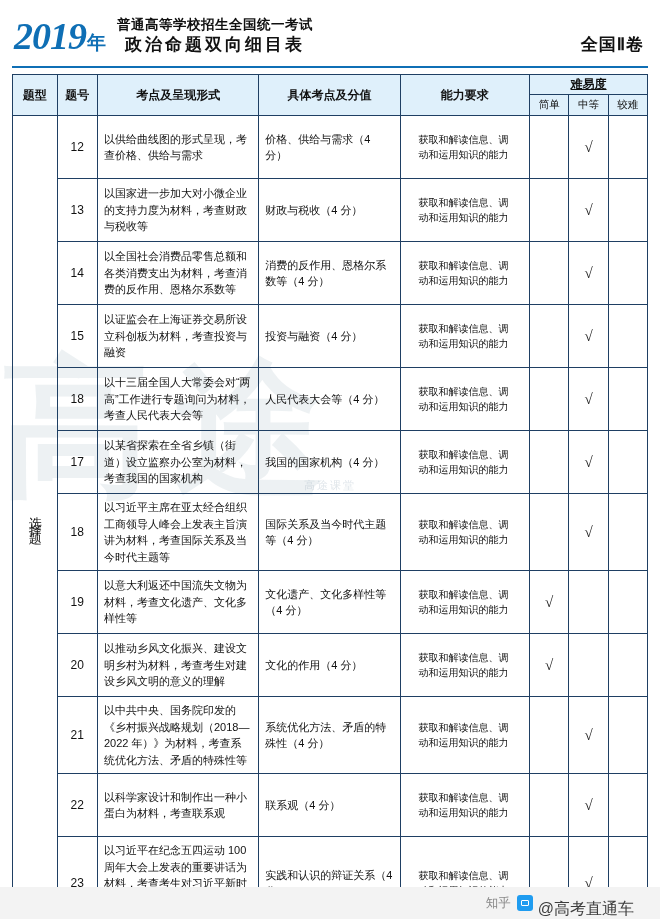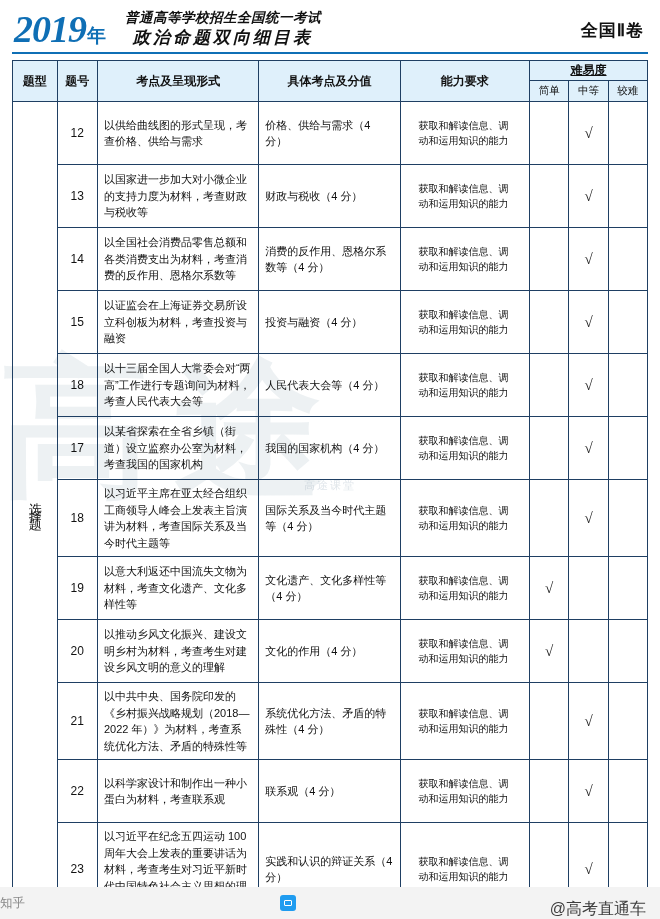--- a/index.html
+++ b/index.html
@@ -12,21 +12,21 @@
     background: #ffffff;
     font-family: "Liberation Sans", sans-serif;
     color: #1a1a1a;
     position: relative;
     overflow: hidden;
   }
 
   
   .header {
     position: relative;
-    height: 52px;
+    height: 66px;
     padding: 6px 14px 0 14px;
     box-sizing: border-box;
     display: flex;
     align-items: center;
   }
   .year {
     font-family: "Liberation Serif", serif;
     font-weight: bold;
     font-style: italic;
     font-size: 38px;
@@ -35,23 +35,22 @@
     line-height: 1;
     white-space: nowrap;
   }
   .year .year-suffix {
     font-size: 19px;
     font-style: normal;
     font-weight: bold;
     margin-left: 1px;
   }
   .title-block {
-    margin-left: 20px;
+    margin-left: 12px;
     line-height: 1.18;
-    font-style: italic;
   }
   .title-line1 {
     font-size: 13.5px;
     font-weight: bold;
     color: #111;
     letter-spacing: 0.5px;
   }
   .title-line2 {
     font-size: 17px;
     font-weight: bold;
@@ -186,22 +185,22 @@
 
   
   .footer {
     position: absolute;
     left: 0; right: 0;
     bottom: 0;
     height: 32px;
     background: #f3f3f3;
     display: flex;
     align-items: center;
-    justify-content: space-between;
-    padding-right: 14px;
+    justify-content: flex-end;
+    padding-right: 26px;
     box-sizing: border-box;
     font-size: 12.5px;
     color: #4a4a4a;
     z-index: 3;
   }
   .footer .zhihu {
     color: #888;
     margin-right: 6px;
   }
   .footer .logo-dot {

